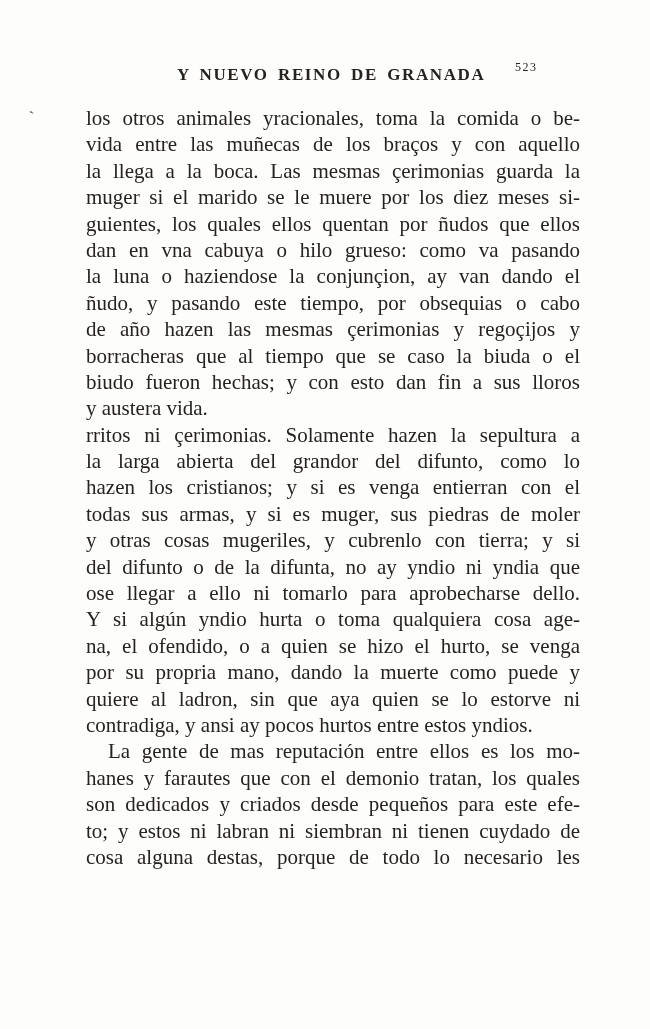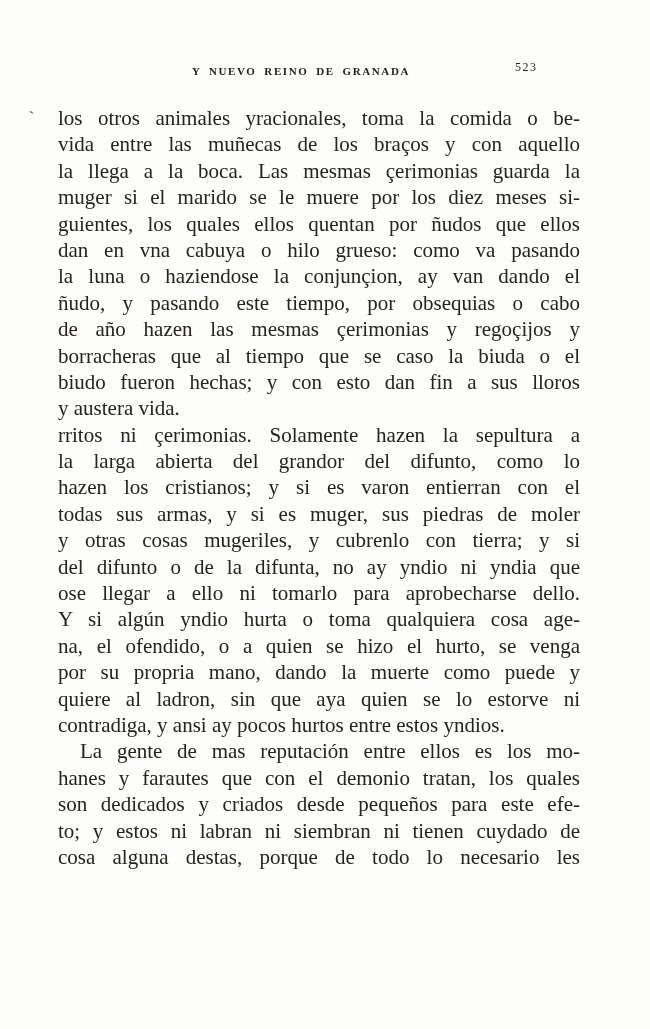--- a/index.html
+++ b/index.html
@@ -11,23 +11,23 @@
     position: relative;
     width: 650px;
     height: 1029px;
     background: var(--paper, #fdfdfb);
     font-family: "Liberation Serif", serif;
     color: var(--ink, #26231f);
     overflow: hidden;
   }
   .running-title {
     position: absolute;
-    left: 192px;
+    left: 177px;
     top: 65px;
-    font-size: 11px;
+    font-size: 17px;
     font-weight: bold;
     letter-spacing: 1.6px;
     word-spacing: 3.5px;
     white-space: nowrap;
     color: var(--ink, #26231f);
   }
   .folio {
     position: absolute;
     left: 515px;
     top: 60px;
@@ -48,20 +48,21 @@
     left: 58px;
     top: 105px;
     width: 522px;
     font-size: 21px;
     line-height: 26.4px;
   }
   .line {
     height: 26.4px;
     text-align: justify;
     text-align-last: justify;
+    margin-left: 28px;
   }
   .line.para-end {
     text-align-last: left;
   }
   .line.indent {
     text-indent: 22px;
   }
 </style>
 </head>
 <body>
@@ -78,21 +79,21 @@
       <div class="line">guientes, los quales ellos quentan por ñudos que ellos</div>
       <div class="line">dan en vna cabuya o hilo grueso: como va pasando</div>
       <div class="line">la luna o haziendose la conjunçion, ay van dando el</div>
       <div class="line">ñudo, y pasando este tiempo, por obsequias o cabo</div>
       <div class="line">de año hazen las mesmas çerimonias y regoçijos y</div>
       <div class="line">borracheras que al tiempo que se caso la biuda o el</div>
       <div class="line">biudo fueron hechas; y con esto dan fin a sus lloros</div>
       <div class="line para-end">y austera vida.</div>
       <div class="line">rritos ni çerimonias. Solamente hazen la sepultura a</div>
       <div class="line">la larga abierta del grandor del difunto, como lo</div>
-      <div class="line">hazen los cristianos; y si es varon entierran con el</div>
+      <div class="line">hazen los cristianos; y si es venga entierran con el</div>
       <div class="line">todas sus armas, y si es muger, sus piedras de moler</div>
       <div class="line">y otras cosas mugeriles, y cubrenlo con tierra; y si</div>
       <div class="line">del difunto o de la difunta, no ay yndio ni yndia que</div>
       <div class="line">ose llegar a ello ni tomarlo para aprobecharse dello.</div>
       <div class="line">Y si algún yndio hurta o toma qualquiera cosa age-</div>
       <div class="line">na, el ofendido, o a quien se hizo el hurto, se venga</div>
       <div class="line">por su propria mano, dando la muerte como puede y</div>
       <div class="line">quiere al ladron, sin que aya quien se lo estorve ni</div>
       <div class="line para-end">contradiga, y ansi ay pocos hurtos entre estos yndios.</div>
       <div class="line indent">La gente de mas reputación entre ellos es los mo-</div>

